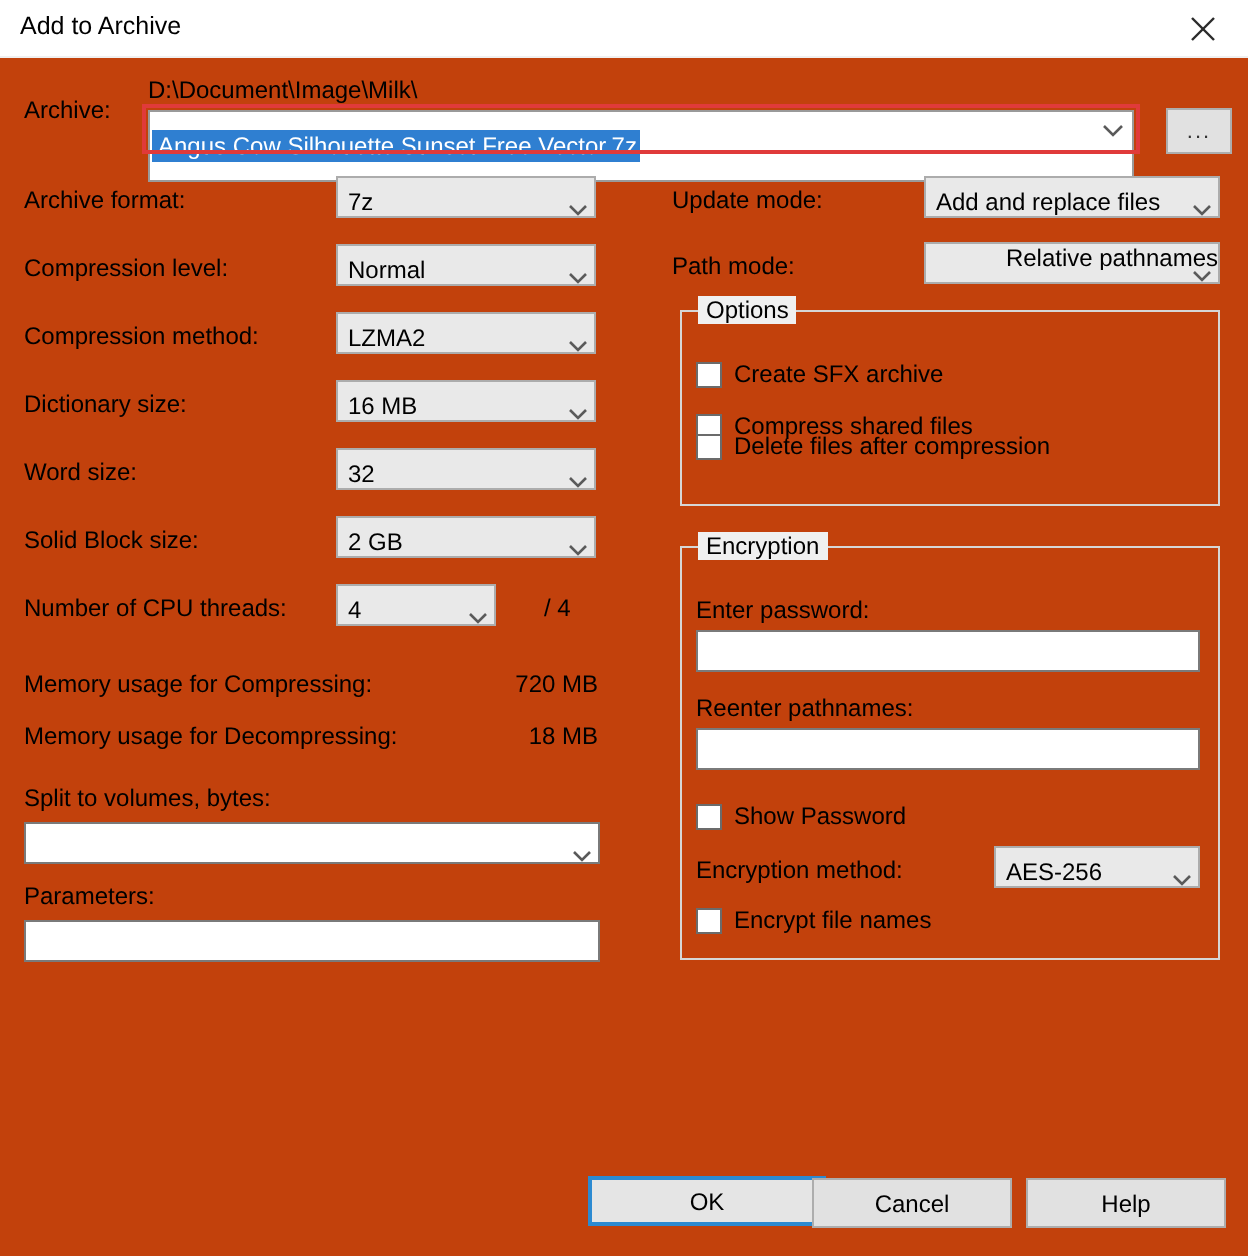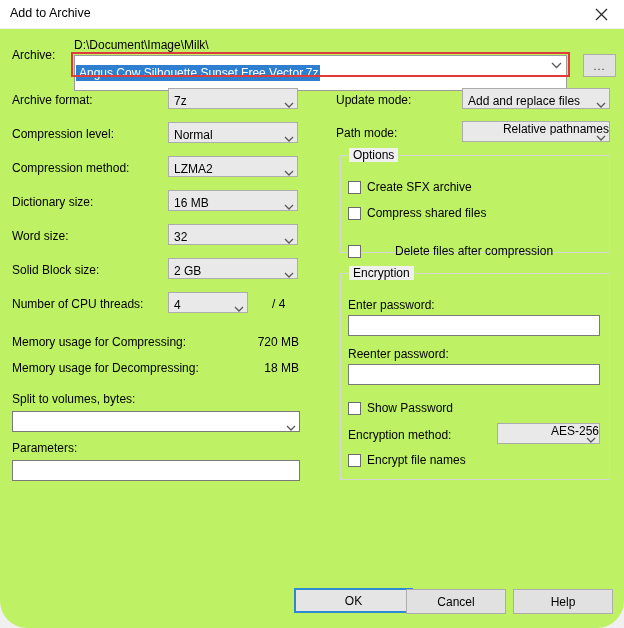--- a/index.html
+++ b/index.html
@@ -9,22 +9,21 @@
     background: #f0f0f0;
     font-family: "Liberation Sans", sans-serif;
     font-size: 12px;
     color: #000;
     overflow: hidden;
   }
   #dialog {
     position: relative;
     width: 624px;
     height: 628px;
-    background: #bef264;
-    border-radius: 27px;
+    background: #c2410c;
   }
 
   
   #titlebar {
     position: absolute; left: 0; top: 0;
     width: 624px; height: 28px;
     background: #ffffff;
   }
   #title-text {
     position: absolute; left: 10px; top: 6px;
@@ -326,42 +325,42 @@
     <span class="gb-title">Options</span>
   </div>
   <div class="cb-row" style="left:348px; top:180px;">
     <span class="cb-box"></span>
     <span class="cb-text">Create SFX archive</span>
   </div>
   <div class="cb-row" style="left:348px; top:206px;">
     <span class="cb-box"></span>
     <span class="cb-text">Compress shared files</span>
   </div>
-  <div class="cb-row" style="left:348px; top:244px;gap:28px;">
+  <div class="cb-row" style="left:348px; top:216px;">
     <span class="cb-box"></span>
     <span class="cb-text">Delete files after compression</span>
   </div>
 
   <div class="groupbox" style="left:340px; top:273px; width:270px; height:207px;">
     <span class="gb-title">Encryption</span>
   </div>
 
   <div class="lbl" style="left:348px; top:298px;">Enter password:</div>
   <div class="tinput" style="left:348px; top:315px; width:252px;"></div>
 
-  <div class="lbl" style="left:348px; top:347px;">Reenter password:</div>
+  <div class="lbl" style="left:348px; top:347px;">Reenter pathnames:</div>
   <div class="tinput" style="left:348px; top:364px; width:252px;"></div>
 
   <div class="cb-row" style="left:348px; top:401px;">
     <span class="cb-box"></span>
     <span class="cb-text">Show Password</span>
   </div>
 
   <div class="lbl" style="left:348px; top:428px;">Encryption method:</div>
-  <div class="combo" style="left:497px; top:423px; width:103px;flex-direction:column;">
+  <div class="combo" style="left:497px; top:423px; width:103px;">
     <span class="ctext">AES-256</span>
     <span class="carrow">
         <svg width="10" height="6" viewBox="0 0 10 6">
           <polyline points="1,1 5,5 9,1" fill="none" stroke="#5a5a5a" stroke-width="1.3"></polyline>
         </svg>
       </span>
   </div>
 
   <div class="cb-row" style="left:348px; top:453px;">
     <span class="cb-box"></span>

